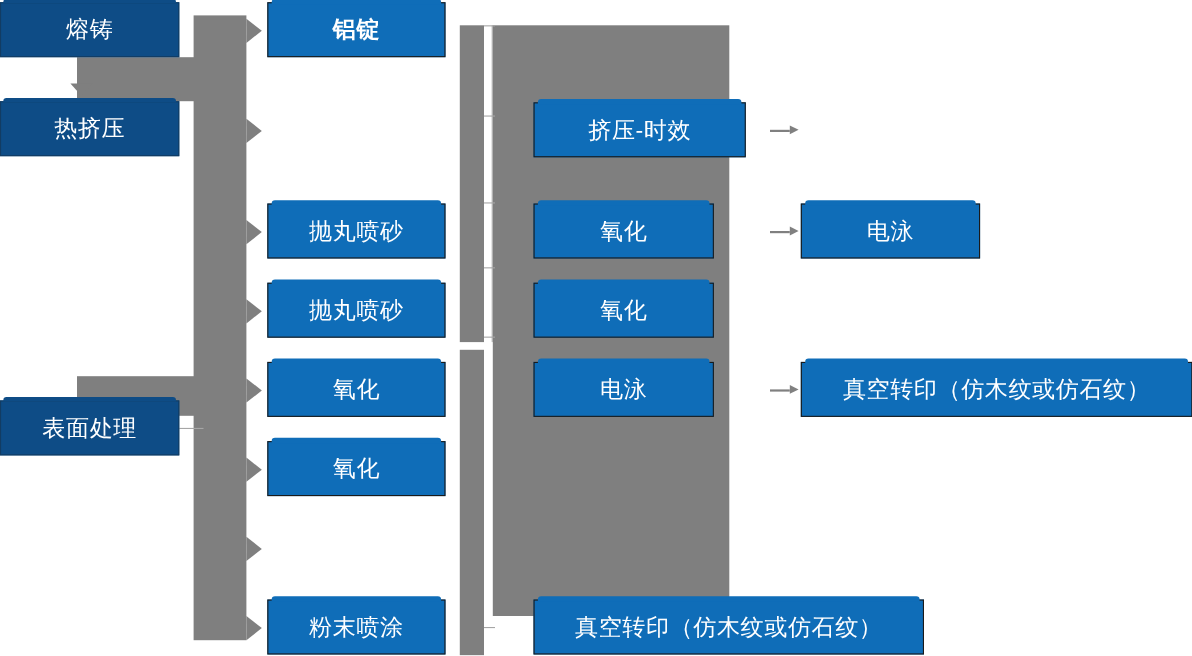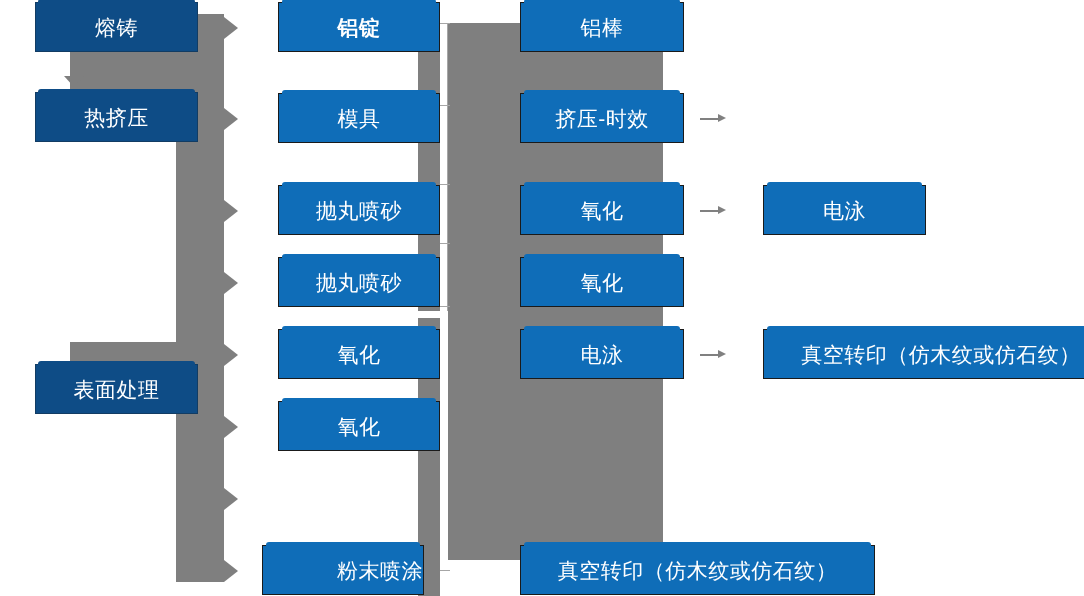--- a/index.html
+++ b/index.html
@@ -78,21 +78,20 @@
     box-sizing: border-box;
     display: flex;
     align-items: center;
     justify-content: center;
     color: #ffffff;
     border: 1px solid #1a1a1a;
     font-size: 21px;
     line-height: 1;
     letter-spacing: 0.5px;
     white-space: nowrap;
-    margin-left: 35px;
   }
   .box.dark {
     background: #0E4C86;
     border-color: #123c63;
   }
   .box.dark::before {
     content: "";
     position: absolute;
     left: 2px;
     right: 2px;
@@ -174,43 +173,37 @@
   <div class="box dark" style="left:0px; top:364px; width:163px; height:50px;">
     <span class="lbl">表面处理</span>
   </div>
   <div class="box dark" style="left:0px; top:92px; width:163px; height:50px;">
     <span class="lbl">热挤压</span>
   </div>
 
   <div class="box light" style="left:243px; top:2px; width:162px; height:50px;font-weight:bold;">
     <span class="lbl">铝锭</span>
   </div>
-  <div class="box light" style="left:243px; top:93px; width:162px; height:50px;">
-    <span class="lbl">模具</span>
-  </div>
   <div class="box light" style="left:243px; top:185px; width:162px; height:50px;">
     <span class="lbl">抛丸喷砂</span>
   </div>
   <div class="box light" style="left:243px; top:257px; width:162px; height:50px;">
     <span class="lbl">抛丸喷砂</span>
   </div>
   <div class="box light" style="left:243px; top:329px; width:162px; height:50px;">
     <span class="lbl">氧化</span>
   </div>
   <div class="box light" style="left:243px; top:401px; width:162px; height:50px;">
     <span class="lbl">氧化</span>
   </div>
-  <div class="box light" style="left:227px; top:545px; width:162px; height:50px;justify-content:flex-end;">
+  <div class="box light" style="left:243px; top:545px; width:162px; height:50px;">
     <span class="lbl">粉末喷涂</span>
   </div>
 
-  <div class="box light" style="left:485px; top:2px; width:164px; height:50px;">
-    <span class="lbl">铝棒</span>
-  </div>
-  <div class="box light" style="left:485px; top:93px; width:164px; height:50px;">
+  <div class="box light" style="left:485px; top:93px; width:193px; height:50px;">
     <span class="lbl">挤压-时效</span>
   </div>
   <div class="box light" style="left:485px; top:185px; width:164px; height:50px;">
     <span class="lbl">氧化</span>
   </div>
   <div class="box light" style="left:485px; top:257px; width:164px; height:50px;">
     <span class="lbl">氧化</span>
   </div>
   <div class="box light" style="left:485px; top:329px; width:164px; height:50px;">
     <span class="lbl">电泳</span>

